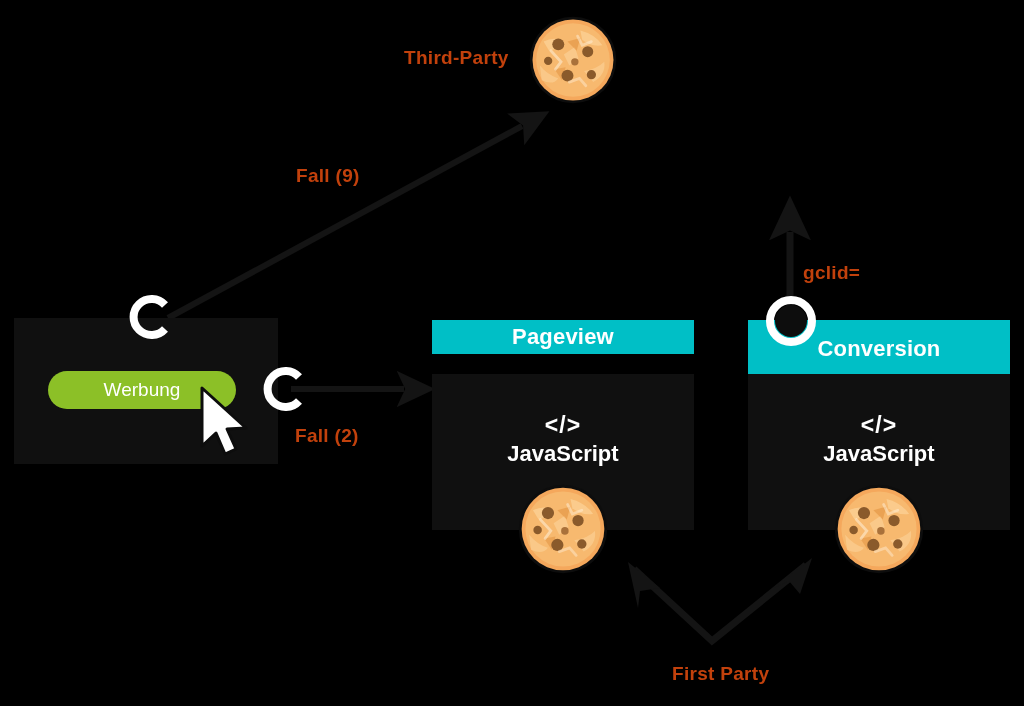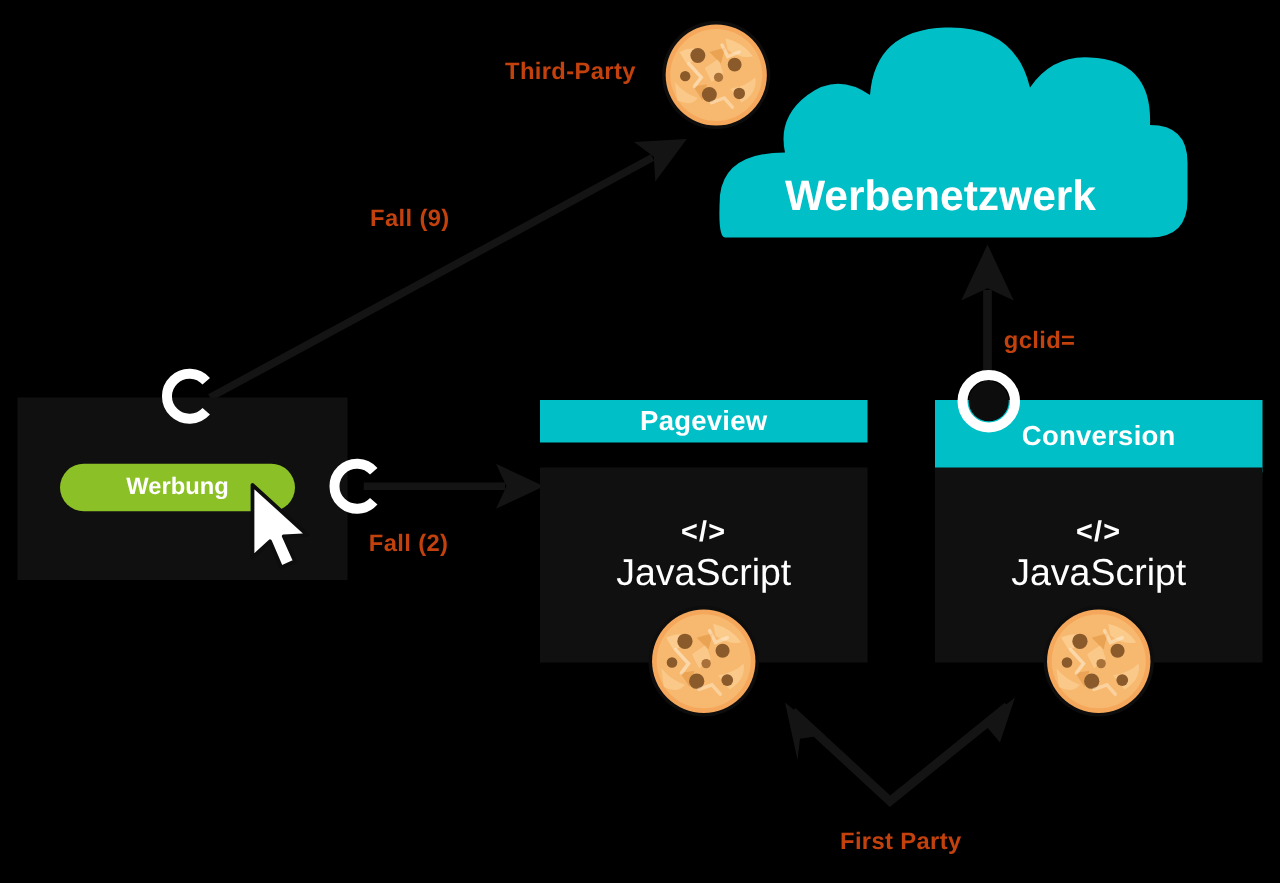--- a/index.html
+++ b/index.html
@@ -48,22 +48,22 @@
     text-align: center;
     color: #ffffff;
     line-height: 1.25;
   }
   .js-code {
     font-size: 23px;
     font-weight: 700;
     letter-spacing: 1px;
   }
   .js-name {
-    font-size: 30px;
-    font-weight: 400;
+    font-size: 22px;
+    font-weight: 700;
   }
 
   
   .cloud-wrap { position: absolute; }
   .cloud-label {
     position: absolute;
     color: #ffffff;
     font-size: 34px;
     font-weight: 700;
     white-space: nowrap;
@@ -72,21 +72,21 @@
   
   .ad-pill {
     position: absolute;
     background: #8cc027;
     border-radius: 999px;
     display: flex;
     align-items: center;
     justify-content: center;
     color: #ffffff;
     font-size: 19px;
-    font-weight: 700;
+    font-weight: 400;
   }
 
   
   .dlabel {
     position: absolute;
     color: #c2410c;
     font-weight: 700;
     font-size: 19px;
     font-stretch: condensed;
     white-space: nowrap;
@@ -136,38 +136,20 @@
   }
 
   svg { display: block; overflow: visible; }
   .svg-layer { position: absolute; left: 0; top: 0; pointer-events: none; }
 </style>
 </head>
 <body>
 
 <div id="stage">
 
-  <div class="cloud-wrap" style="left:550px; top:18px;">
-    <svg width="400" height="175" viewBox="0 0 400 175">
-      <path d="M 30 172
-               L 370 172
-               Q 400 172 400 142
-               L 400 112
-               Q 400 82 370 82
-               Q 372 30 322 28
-               Q 292 26 274 52
-               Q 262 2 206 4
-               Q 150 6 146 58
-               Q 120 40 96 58
-               Q 72 76 78 104
-               Q 30 104 26 138
-               Q 24 172 30 172 Z" fill="#00bfc6"></path>
-    </svg>
-    <div class="cloud-label nosel" style="left:78px; top:120px;">Werbenetzwerk</div>
-  </div>
 
   <div class="abs" style="left:527px; top:14px;">
     <svg width="92" height="92" viewBox="0 0 100 100">
       <circle cx="50" cy="50" r="47" fill="#0d0d0d"></circle>
       <circle cx="50" cy="50" r="44" fill="#f5a85c"></circle>
       <circle cx="50" cy="50" r="40" fill="#f7b96f"></circle>
       <path d="M18 30 Q30 24 40 30 Q34 38 24 40 Z" fill="#fbcf93" opacity=".85"></path>
       <path d="M58 18 Q74 22 82 34 Q70 36 60 28 Z" fill="#fbcf93" opacity=".8"></path>
       <path d="M14 56 Q22 66 34 70 Q28 78 16 72 Z" fill="#fbcf93" opacity=".7"></path>
       <path d="M62 62 Q76 60 84 52 Q86 66 72 74 Z" fill="#fbcf93" opacity=".7"></path>

